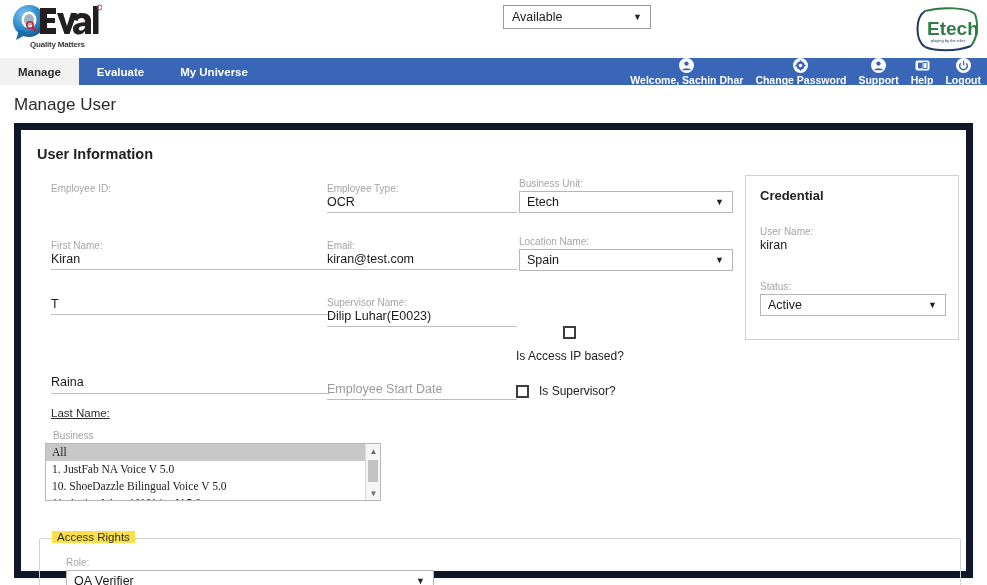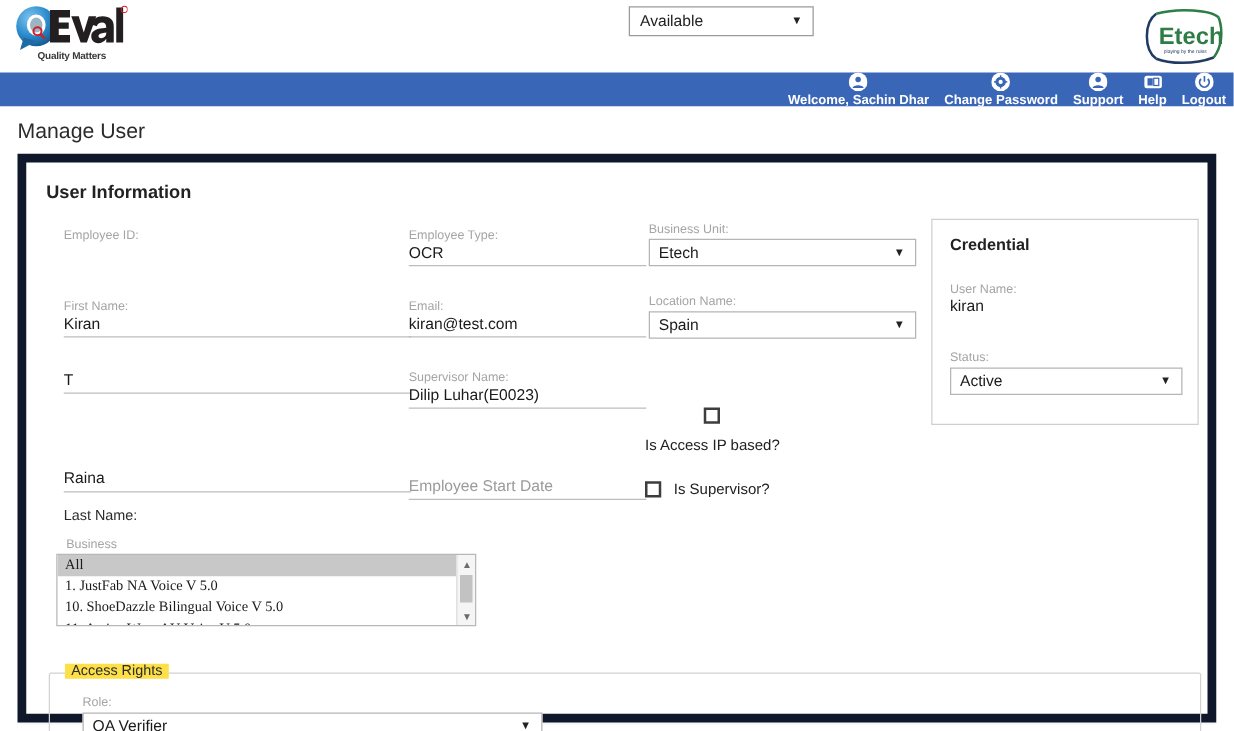--- a/index.html
+++ b/index.html
@@ -166,21 +166,21 @@
 
   
   .lastname-val {
     position: absolute;
     font-size: 12.5px; color: #1a1a1a;
     padding-bottom: 4px;
     border-bottom: 1px solid #bdbdbd;
   }
   .lastname-lbl {
     position: absolute;
-    font-size: 11.5px; color: #2b2b2b;
+    font-size: 11.5px; color: #2b2b2b; text-decoration: underline;
   }
 
   
   .credential {
     position: absolute;
     border: 1px solid #cfcfcf;
     background: #fff;
   }
   .credential .cred-title {
     font-size: 13px; font-weight: bold; color: #222;
@@ -286,20 +286,31 @@
       <path d="M12 7 C30 2 56 4 62 10" fill="none" stroke="#2e7d47" stroke-width="2"></path>
       <path d="M62 10 C66 22 64 34 58 42" fill="none" stroke="#2e7d47" stroke-width="2"></path>
       <path d="M58 42 C42 48 22 47 12 43" fill="none" stroke="#1f3a63" stroke-width="2"></path>
       <text x="14" y="31" font-family="Liberation Sans, sans-serif" font-size="19" font-weight="bold" fill="#2e7d47">Etech</text>
       <text x="18" y="38" font-family="Liberation Sans, sans-serif" font-size="4" fill="#1f3a63">playing by the rules</text>
     </svg>
   </div>
 </div>
 
 <div class="navbar">
+  <div class="nav-tabs">
+    <div class="nav-tab active">
+      <span>Manage</span>
+    </div>
+    <div class="nav-tab">
+      <span>Evaluate</span>
+    </div>
+    <div class="nav-tab">
+      <span>My Universe</span>
+    </div>
+  </div>
 
   <div class="nav-right">
 
     <div class="nav-link">
       <span class="nav-ico">
         <svg width="15" height="15" viewBox="0 0 15 15">
           <circle cx="7.5" cy="7.5" r="7.5" fill="#ffffff"></circle>
           <circle cx="7.5" cy="5.6" r="2.2" fill="#3a66b7"></circle>
           <path d="M3 12.3 C3.6 9.4 11.4 9.4 12 12.3 Z" fill="#3a66b7"></path>
         </svg>

